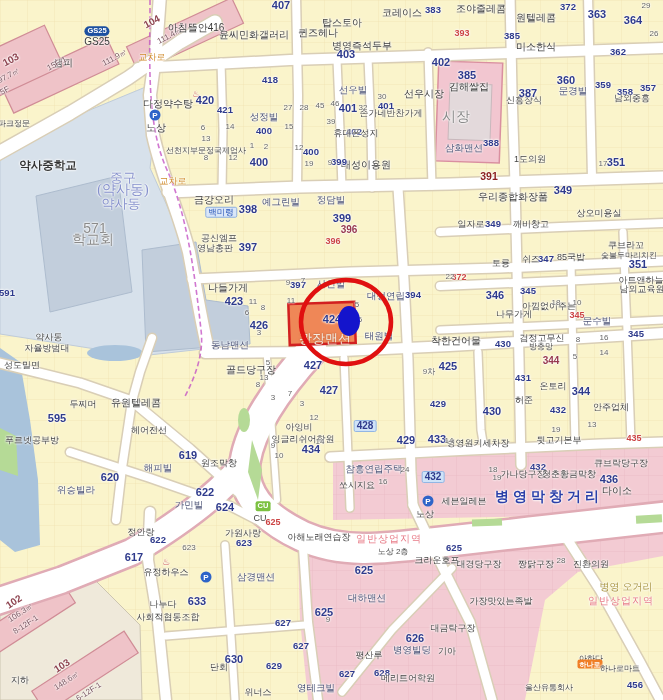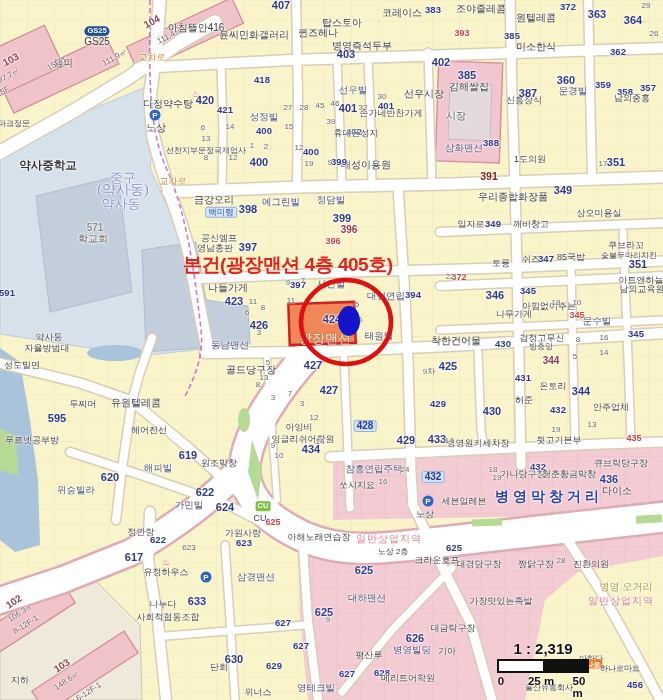--- a/index.html
+++ b/index.html
@@ -8,21 +8,21 @@
   svg{position:absolute;left:0;top:0;}
   #labels{position:absolute;left:0;top:0;width:663px;height:700px;z-index:30;}
   .lb{position:absolute;transform:translate(-50%,-50%);white-space:nowrap;line-height:1;
       text-shadow:0 0 2px #fff,0 0 2px #fff,0 0 3px #fff;}
   .shop   {font-size:10px;color:#3a3a3a;}
   .shop-sm{font-size:9px;color:#444;}
   .shop-xs{font-size:8px;color:#4a4a4a;}
   .bldg   {font-size:9.5px;color:#4e5578;}
   .bldg-light{font-size:13px;color:#f4ece2;text-shadow:0 0 2px rgba(120,50,20,.6);}
   .school {font-size:11.5px;font-weight:bold;color:#333;}
-  .gray   {font-size:10px;color:#8a8a8a;font-weight:bold;}
+  .gray   {font-size:14px;color:#8a8a8a;}
   .admin  {font-family:"Liberation Serif","DejaVu Serif",serif;font-size:13px;color:#8590cc;}
   .admin-sm{font-family:"Liberation Serif","DejaVu Serif",serif;font-size:14px;color:#8590cc;}
   .num-navy   {font-size:11px;font-weight:bold;color:#2e3a8c;}
   .num-navy-sm{font-size:9.5px;font-weight:bold;color:#2e3a8c;}
   .num-maroon {font-size:10px;font-weight:bold;color:#97384e;}
   .num-red    {font-size:9px;font-weight:bold;color:#cc4444;}
   .num-darkred{font-size:10.5px;font-weight:bold;color:#8b2020;}
   .num-sm  {font-size:8px;color:#666;}
   .road-or {font-size:9px;color:#cf8a2a;}
   .district{font-size:10px;color:#e87c88;letter-spacing:1px;}
@@ -268,21 +268,21 @@
       <div class="lb num-navy-sm" style="left: 625px; top: 92px;">358</div>
       <div class="lb num-navy-sm" style="left: 648px; top: 88px;">357</div>
       <div class="lb num-navy" style="left: 638px; top: 107px; margin-left: 48px;">356</div>
       <div class="lb shop-sm" style="left: 632px; top: 98px;">남외중흥</div>
       <div class="lb num-navy" style="left: 616px; top: 162px;">351</div>
       <div class="lb shop-sm" style="left: 530px; top: 159px;">1도의원</div>
       <div class="lb shop" style="left: 168px; top: 104px;">다정약수탕</div>
       <div class="lb onsen" style="left: 196px; top: 94px;">♨</div>
       <div class="lb num-navy" style="left: 205px; top: 100px;">420</div>
       <div class="lb num-navy-sm" style="left: 225px; top: 110px;">421</div>
-      <div class="lb num-navy-sm" style="left: 262px; top: 80px;">418</div>
+      <div class="lb num-navy-sm" style="left: 270px; top: 80px;">418</div>
       <div class="lb bldg" style="left: 264px; top: 117px;">성정빌</div>
       <div class="lb num-navy-sm" style="left: 264px; top: 131px;">400</div>
       <div class="lb num-navy" style="left: 259px; top: 162px;">400</div>
       <div class="lb num-navy-sm" style="left: 311px; top: 152px;">400</div>
       <div class="lb shop-xs" style="left: 206px; top: 151px;">선천지부문정국제업사</div>
       <div class="lb shop" style="left: 214px; top: 200px;">금강오리</div>
       <div class="lb boxblue" style="left: 221px; top: 212px;">백미령</div>
       <div class="lb num-navy" style="left: 248px; top: 209px;">398</div>
       <div class="lb bldg" style="left: 281px; top: 202px;">예그린빌</div>
       <div class="lb bldg" style="left: 331px; top: 200px;">정담빌</div>
@@ -492,28 +492,15 @@
       <div class="lb num-sm" style="left: 449px; top: 441px;">14</div>
       <div class="lb num-sm" style="left: 603px; top: 164px;">17</div>
       <div class="lb num-sm" style="left: 450px; top: 277px;">22</div>
     </div>
 
   <svg id="overlay" width="663" height="700" viewBox="0 0 663 700">
     <ellipse cx="346" cy="322" rx="45" ry="42" fill="none" stroke-width="4.5" stroke="#e01010"></ellipse>
     <ellipse cx="349" cy="321" rx="11" ry="15" fill="#1414cc"></ellipse>
   </svg>
 
-  <div id="annotation" style="color: rgb(227, 35, 26);">본건(광장맨션 4층 405호)</div>
-
-  <div id="scalebox">
-    <div id="scale-ratio">1 : 2,319</div>
-    <div id="scale-bar">
-      <div class="half"></div>
-      <div class="half black"></div>
-    </div>
-    <div id="scale-ticks">
-      <span class="t0">0</span>
-      <span class="t1">25 m</span>
-      <span class="t2">50 m</span>
-    </div>
-  </div>
+
 
 </div>
 
 </body></html>

